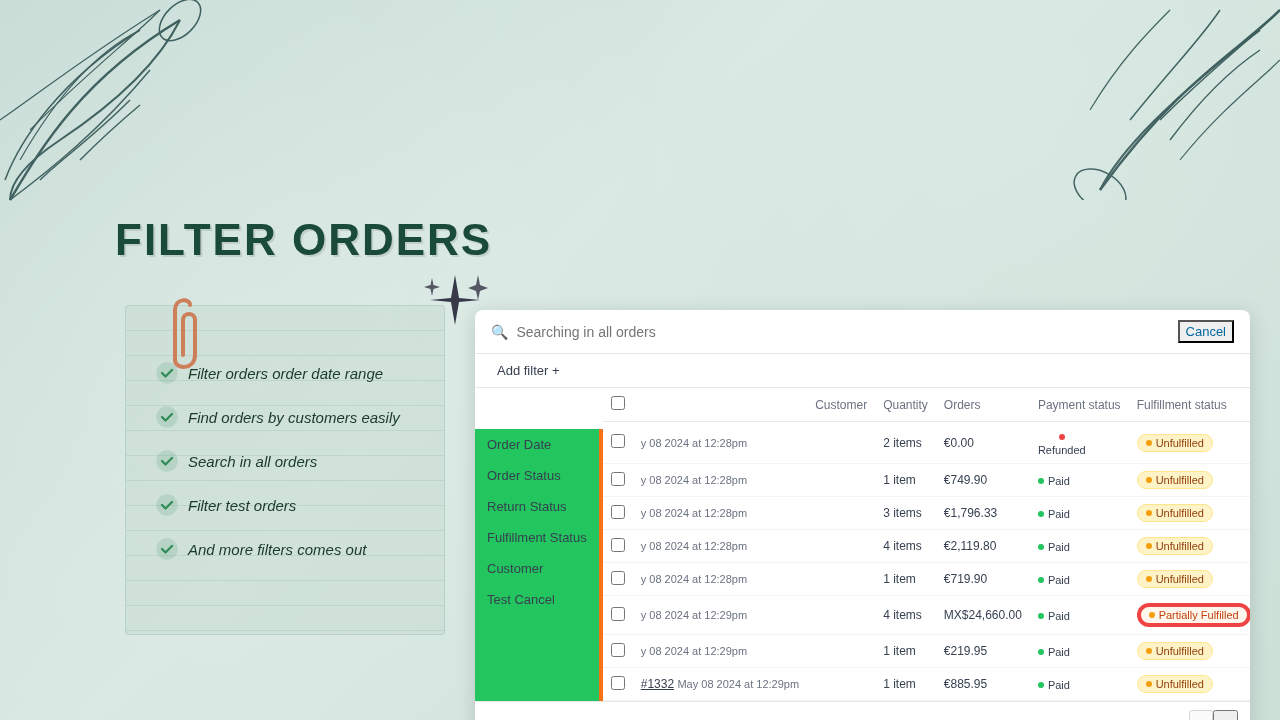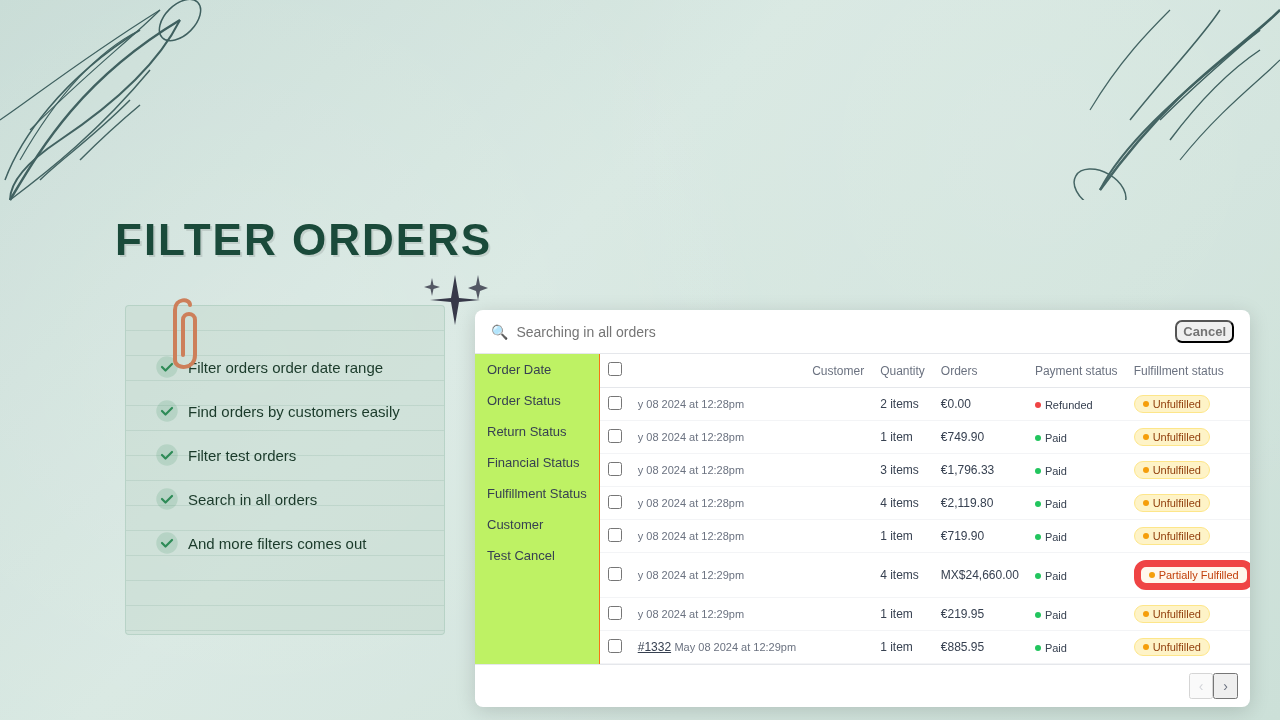--- a/index.html
+++ b/index.html
@@ -91,21 +91,22 @@
       text-transform: uppercase;
       font-family: 'Arial Black', 'Impact', sans-serif;
       z-index: 5;
       text-shadow: 2px 2px 0px rgba(0,0,0,0.1);
     }
 
     .checklist {
       list-style: none;
       position: relative;
       z-index: 2;
-      margin-top: 20px;
+      margin-top: 26px;
+      font-style: italic;
     }
 
     .checklist li {
       display: flex;
       align-items: center;
       gap: 10px;
       margin-bottom: 22px;
       font-size: 15px;
       color: #1a3a2a;
       font-weight: 500;
@@ -148,25 +149,24 @@
       flex: 1;
       border: none;
       outline: none;
       font-size: 14px;
       color: #000000;
       background: transparent;
     }
 
     .cancel-btn {
       font-size: 13px;
-      color: #737373;
+      color: #0369a1;
       cursor: pointer;
       padding: 2px 6px;
-      border-radius: 7px;
-      font-weight: bold;
+      border-radius: 0;
     }
 
     .filter-add-bar {
       display: flex;
       align-items: center;
       padding: 6px 16px;
       border-bottom: 1px solid #e5e7eb;
       gap: 6px;
     }
 
@@ -219,21 +219,21 @@
 
     .badge-yellow {
       background: #fef3c7;
       color: #92400e;
       border: 1px solid #fde68a;
     }
 
     .badge-orange {
       background: #fff7ed;
       color: #c2410c;
-      border: 7px solid #ef4444;
+      border: 4px solid #ef4444;
     }
 
     .dot {
       width: 6px;
       height: 6px;
       border-radius: 50%;
       display: inline-block;
     }
 
     .dot-green { background: #22c55e; }
@@ -349,55 +349,57 @@
         <circle cx="11" cy="11" r="10" fill="#2e8b57" opacity="0.15" stroke="#2e8b57" stroke-width="1.5"></circle>
         <path d="M6 11 L9.5 14.5 L16 8" stroke="#2e8b57" stroke-width="2.2" stroke-linecap="round" stroke-linejoin="round"></path>
       </svg>
       <span>Find orders by customers easily</span>
     </li>
       <li>
       <svg class="check-icon" viewBox="0 0 22 22" fill="none">
         <circle cx="11" cy="11" r="10" fill="#2e8b57" opacity="0.15" stroke="#2e8b57" stroke-width="1.5"></circle>
         <path d="M6 11 L9.5 14.5 L16 8" stroke="#2e8b57" stroke-width="2.2" stroke-linecap="round" stroke-linejoin="round"></path>
       </svg>
-      <span>Filter test orders</span>
+      <span>Search in all orders</span>
     </li>
       <li>
       <svg class="check-icon" viewBox="0 0 22 22" fill="none">
         <circle cx="11" cy="11" r="10" fill="#2e8b57" opacity="0.15" stroke="#2e8b57" stroke-width="1.5"></circle>
         <path d="M6 11 L9.5 14.5 L16 8" stroke="#2e8b57" stroke-width="2.2" stroke-linecap="round" stroke-linejoin="round"></path>
       </svg>
-      <span>Search in all orders</span>
+      <span>Filter test orders</span>
     </li>
       <li>
       <svg class="check-icon" viewBox="0 0 22 22" fill="none">
         <circle cx="11" cy="11" r="10" fill="#2e8b57" opacity="0.15" stroke="#2e8b57" stroke-width="1.5"></circle>
         <path d="M6 11 L9.5 14.5 L16 8" stroke="#2e8b57" stroke-width="2.2" stroke-linecap="round" stroke-linejoin="round"></path>
       </svg>
       <span>And more filters comes out</span>
     </li>
     </ul>
 </div>
 
 <div class="right-panel">
 
   <div class="search-bar">
     <span class="search-icon-wrap">🔍</span>
     <input class="search-input" type="text" placeholder="Searching in all orders" style="">
     <button class="cancel-btn">Cancel</button>
   </div>
 
+  <div class="filter-add-bar">
+    <div class="filter-dropdown">Add filter +</div>
+  </div>
 
   <div style="display:flex;">
 
-    <div style="min-width:110px; border-right:1px solid #f97316; background:#bef264;">
+    <div style="min-width:110px; border-right:4px solid #f97316; background:#22c55e;margin-top:41px;">
     <div class="filter-item">Order Date</div>
         <div class="filter-item">Order Status</div>
         <div class="filter-item">Return Status</div>
-        <div class="filter-item">Financial Status</div>
         <div class="filter-item">Fulfillment Status</div>
         <div class="filter-item">Customer</div>
         <div class="filter-item">Test Cancel</div>
       </div>
 
     <div style="flex:1; overflow-x:auto;">
       <table>
         <thead>
           <tr>
             <th style="width:20px;"><input type="checkbox" class="checkout-cb" style=""></th>
@@ -412,21 +414,21 @@
           </tr>
         </thead>
         <tbody id="table-body">
         <tr>
       <td><input type="checkbox" class="checkout-cb" style=""></td>
       <td><span style="font-size:11px;color:#6b7280;">y 08 2024 at 12:28pm</span></td>
       <td></td>
       <td>2 items</td>
       <td class="total-cell">€0.00</td>
       <td>
-        <span class="badge" style="background:transparent; border:none; padding:0;">
+        <span class="badge" style="background:transparent; border:none; padding:0;flex-direction:column;">
           <span class="dot dot-red"></span>
           <span>Refunded</span>
         </span>
       </td>
       <td>
         <span class="badge badge-yellow">
           <span class="dot dot-yellow"></span>
           Unfulfilled
         </span>
       </td>

